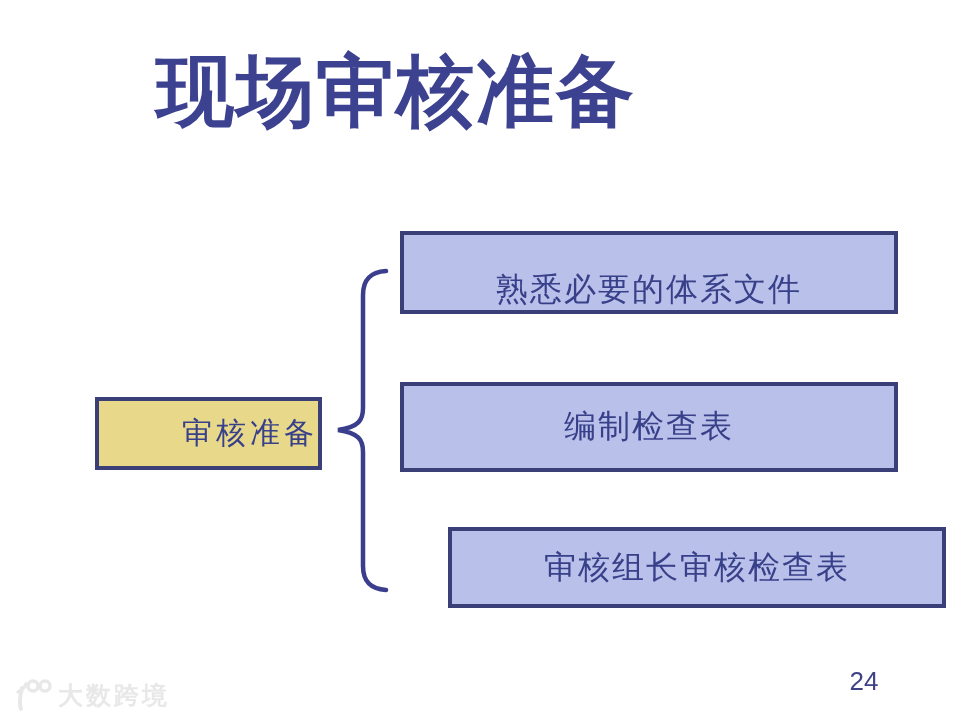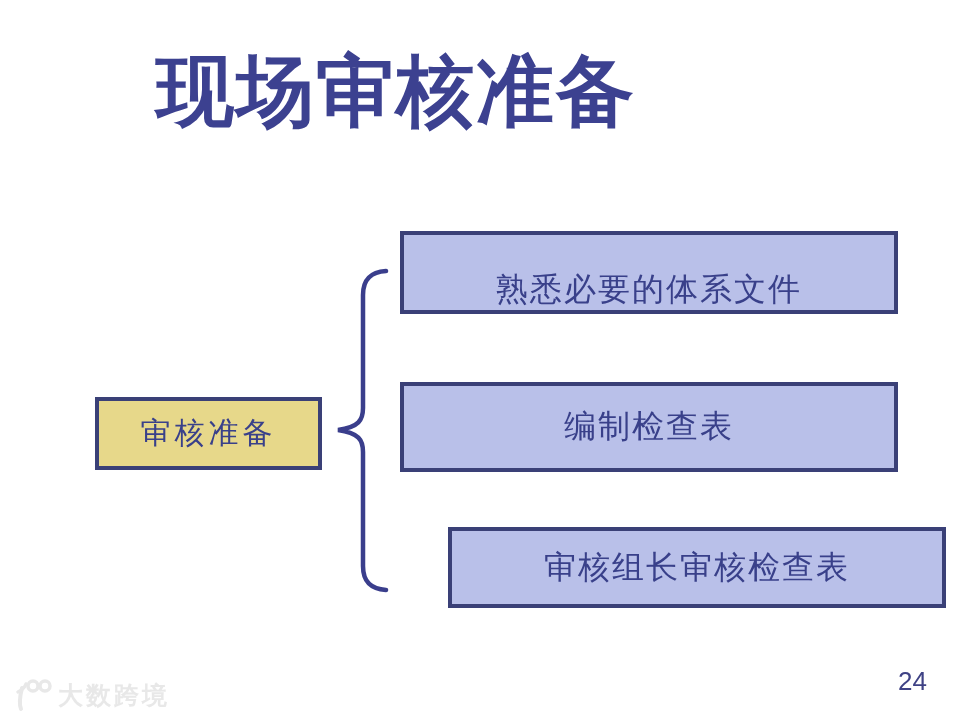--- a/index.html
+++ b/index.html
@@ -38,20 +38,21 @@
     justify-content:center;
     font-family:"Liberation Serif","DejaVu Serif",serif;
     color:var(--box-text);
   }
   .root-node{
     left:95px;top:397px;width:227px;height:73px;
     background:var(--root-fill);
     border:4px solid var(--box-border);
     font-size:30px;
     letter-spacing:4px;
+    justify-content:flex-end;
   }
   .child-node{
     left:400px;width:498px;
     background:var(--box-fill);
     border:4px solid var(--box-border);
     font-size:32px;
     letter-spacing:2px;
   }
   .child-1{top:231px;height:83px;padding-top:34px;}
   .child-2{top:382px;height:90px;}
@@ -70,22 +71,23 @@
     color:var(--watermark);
   }
   .watermark-text{
     font-size:25px;
     font-weight:bold;
     letter-spacing:3px;
     font-family:"Liberation Sans","DejaVu Sans",sans-serif;
   }
   .page-number{
     position:absolute;
-    left:898px;top:666px;
+    left:844px;top:666px;
     width:40px;
+    text-align:center;
     font-size:26px;
     color:var(--page);
     font-family:"Liberation Sans","DejaVu Sans",sans-serif;
   }
 </style>
 </head>
 <body>
 
 <div class="slide">
 

